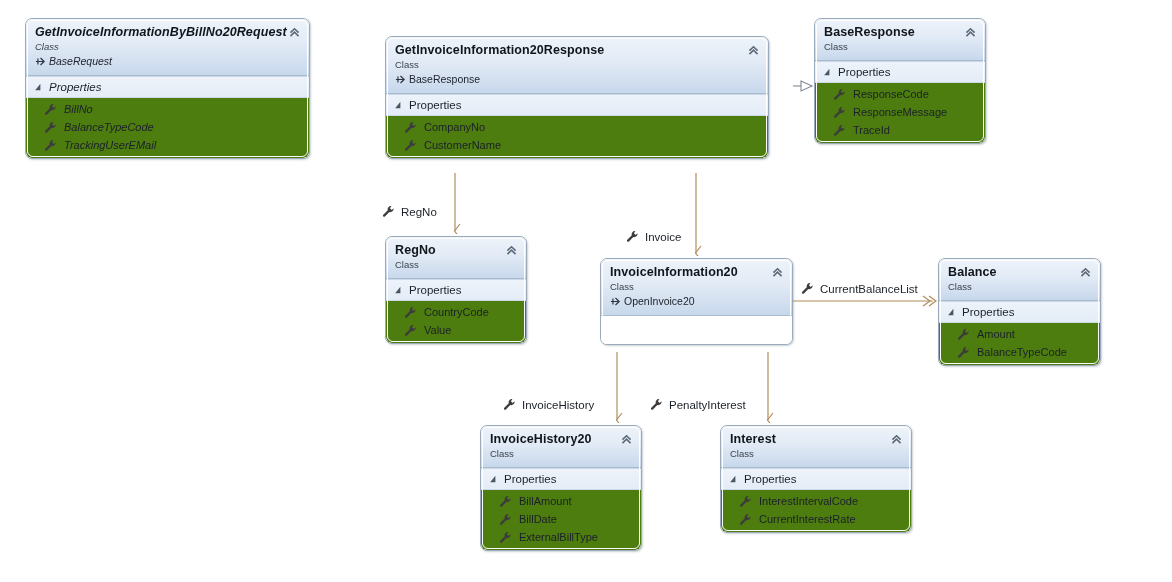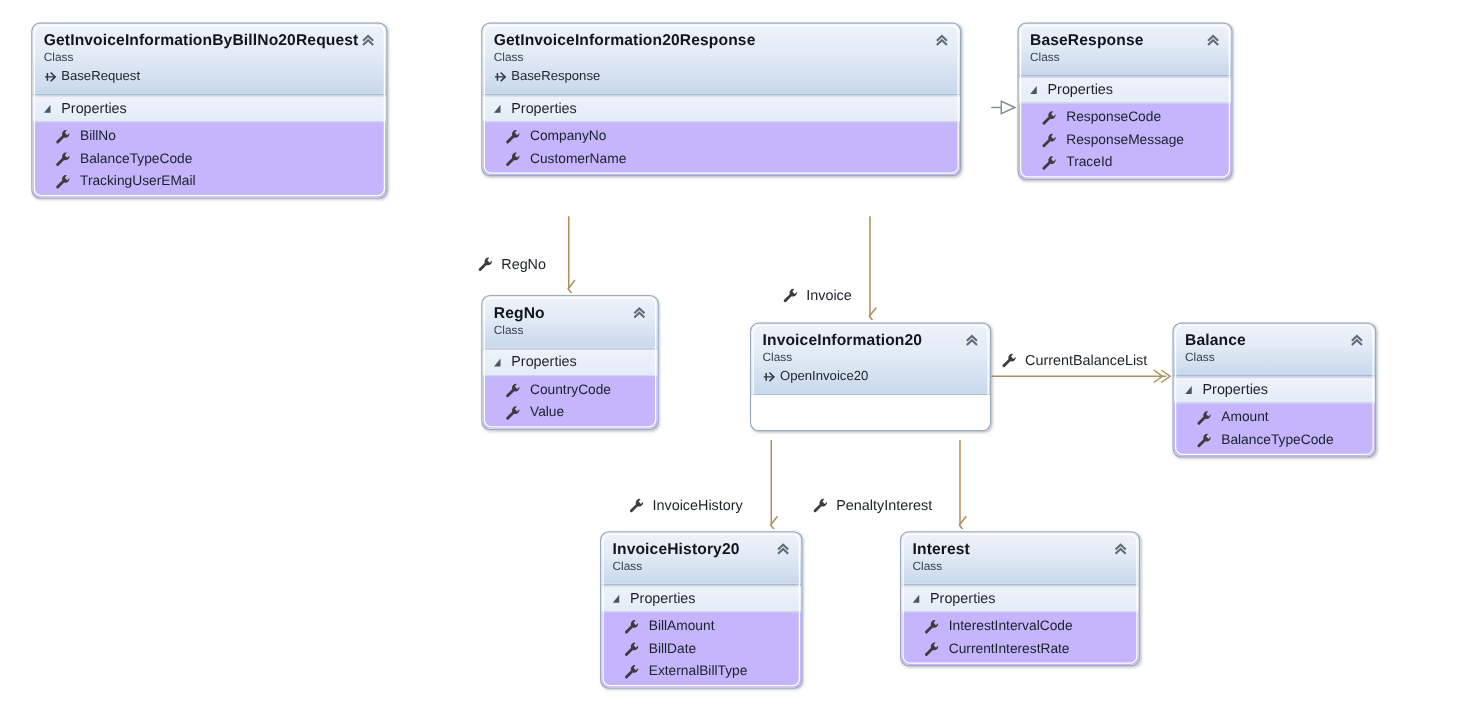--- a/index.html
+++ b/index.html
@@ -89,21 +89,21 @@
     top: 7px;
     right: 8px;
     width: 13px;
     height: 13px;
   }
 
   
   .basearrow { flex: 0 0 auto; width: 11px; height: 11px; display:block; }
 
   .cls-body {
-    background: #c4b5fd;
+    background: #4d7c0f;
     border-radius: 0 0 6px 6px;
   }
   .cls-compartment-hdr {
     background: linear-gradient(to bottom, #eef3fa 0%, #e4ecf7 100%);
     border-top: 1px solid #ccd8e6;
     border-bottom: 1px solid #ccd8e6;
     font-size: 11.5px;
     color: #1b2129;
     padding: 3px 6px 3px 8px;
     display: flex;
@@ -212,21 +212,21 @@
   </div>
 
   <div class="edge-label" style="left:650px; top:398px;">
     <svg class="wrench" viewBox="0 0 16 16">
       <path d="M11.6 1.4a4 4 0 0 0-4.5 5.2L1.6 12a1.4 1.4 0 0 0 2 2l5.4-5.4a4 4 0 0 0 5.2-4.5L12 6.3 9.7 4 11.6 1.4z" fill="#3c3c3c"></path>
     </svg>
     <span>PenaltyInterest</span>
   </div>
 
   <div id="shapes">
-      <div class="cls" style="left: 25px; top: 18px; width: 285px;">
+      <div class="cls" style="left: 25px; top: 18px; width: 285px; font-style: italic;">
         <div class="cls-head">
           <svg class="chev" viewBox="0 0 16 16">
             <path d="M3 8.2 L8 3.4 L13 8.2" fill="none" stroke="#5d6b7a" stroke-width="2" stroke-linejoin="miter"></path>
             <path d="M3 12.4 L8 7.6 L13 12.4" fill="none" stroke="#5d6b7a" stroke-width="2" stroke-linejoin="miter"></path>
           </svg>
           <div class="cls-title">GetInvoiceInformationByBillNo20Request</div>
           <div class="cls-stereo">Class</div>
           <div class="cls-base">
             <svg class="basearrow" viewBox="0 0 12 12">
               <path d="M1 6 H9" stroke="#2b3440" stroke-width="1.3" fill="none"></path>
@@ -259,21 +259,21 @@
             <div class="member">
               <svg class="wrench" viewBox="0 0 16 16">
                 <path d="M11.6 1.4a4 4 0 0 0-4.5 5.2L1.6 12a1.4 1.4 0 0 0 2 2l5.4-5.4a4 4 0 0 0 5.2-4.5L12 6.3 9.7 4 11.6 1.4z" fill="#3c3c3c"></path>
               </svg>
               <span>TrackingUserEMail</span>
             </div>
           </div>
         </div>
         <div class="cls-inner"></div>
       </div>
-      <div class="cls" style="left: 385px; top: 18px; width: 384px;">
+      <div class="cls" style="left: 385px; top: 36px; width: 384px;">
         <div class="cls-head">
           <svg class="chev" viewBox="0 0 16 16">
             <path d="M3 8.2 L8 3.4 L13 8.2" fill="none" stroke="#5d6b7a" stroke-width="2" stroke-linejoin="miter"></path>
             <path d="M3 12.4 L8 7.6 L13 12.4" fill="none" stroke="#5d6b7a" stroke-width="2" stroke-linejoin="miter"></path>
           </svg>
           <div class="cls-title">GetInvoiceInformation20Response</div>
           <div class="cls-stereo">Class</div>
           <div class="cls-base">
             <svg class="basearrow" viewBox="0 0 12 12">
               <path d="M1 6 H9" stroke="#2b3440" stroke-width="1.3" fill="none"></path>

